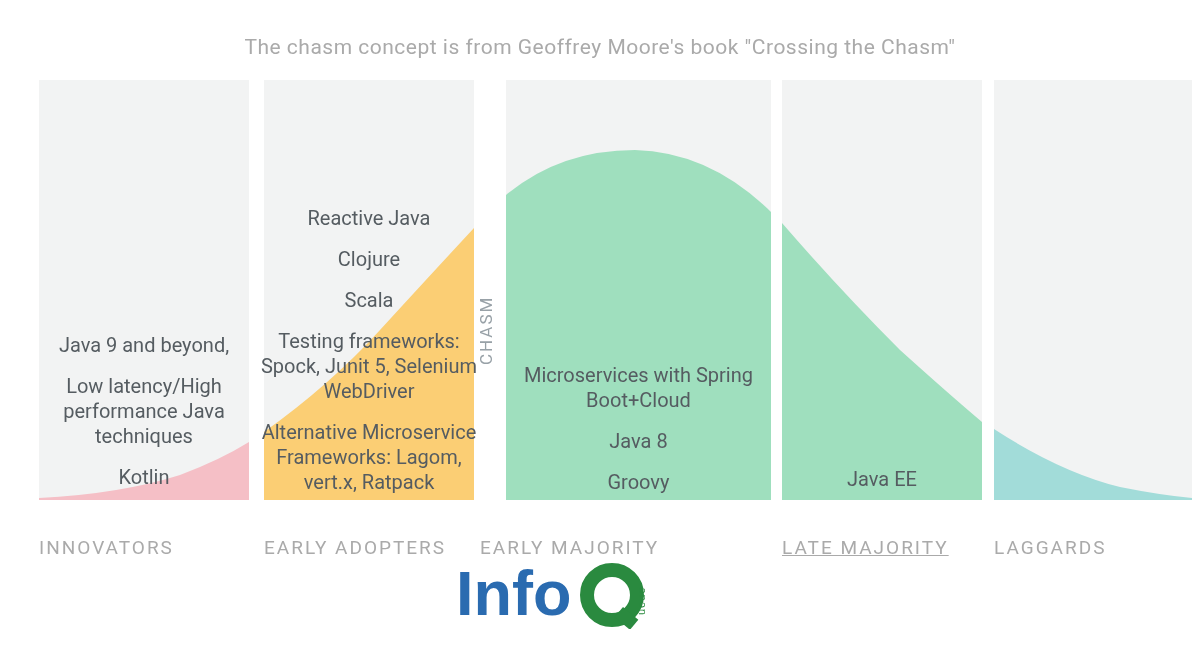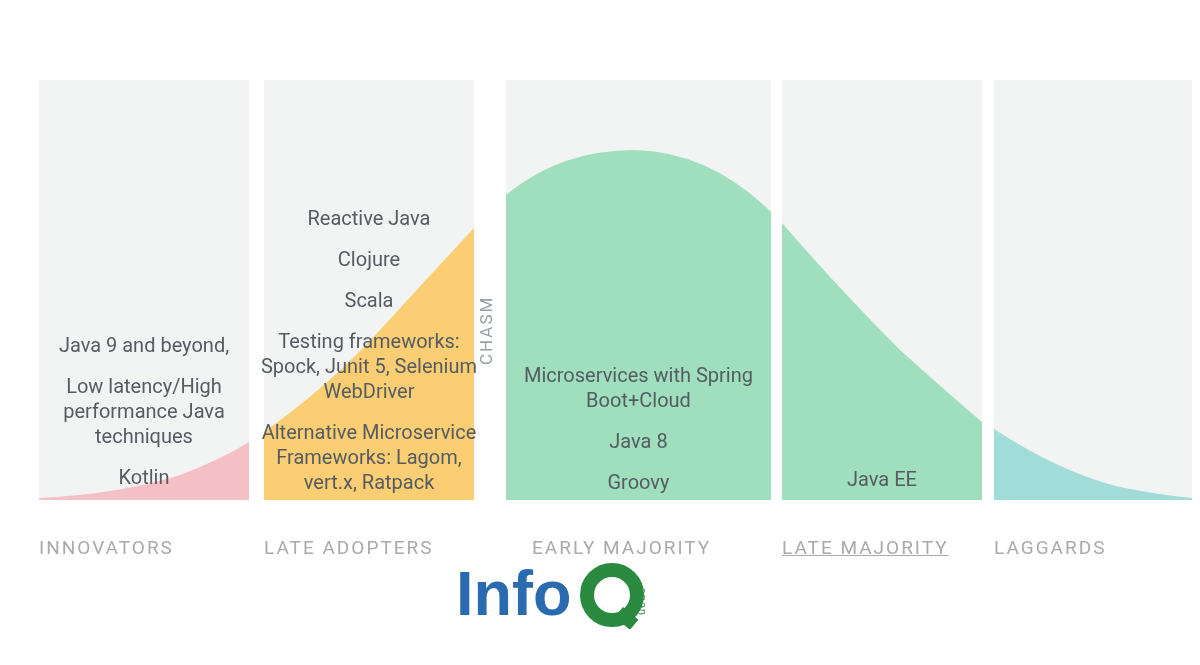--- a/index.html
+++ b/index.html
@@ -60,21 +60,21 @@
   position: absolute;
   top: 36px;
   color: #aaaaaa;
   letter-spacing: 2px;
   font-size: 19px;
   font-weight: 400;
   text-align: left;
 }
 .axis-label.l1 { left: 39px;  width: 210px; }
 .axis-label.l2 { left: 264px; width: 210px; }
-.axis-label.l3 { left: 532px; width: 265px; }
+.axis-label.l3 { left: 480px; width: 265px; }
 .axis-label.l4 { left: 782px; width: 200px; text-decoration: underline; }
 .axis-label.l5 { left: 994px; width: 198px; }
 
 .tech-stack {
   position: absolute;
   text-align: center;
   display: flex;
   flex-direction: column;
   justify-content: flex-end;
   color: #555c61;
@@ -117,20 +117,21 @@
   line-height: 1.25;
 }
 .pub-line { margin-top: 2px; margin-left: 7px; }
 .ver-line { margin-left: 7px; }
 </style>
 </head>
 <body>
 
 <div class="page">
 
+  <div class="subtitle">The chasm concept is from Geoffrey Moore's book "Crossing the Chasm"</div>
 
   <div class="chart-area">
 
     <div class="col c1"></div>
     <div class="col c2"></div>
     <div class="col c3"></div>
     <div class="col c4"></div>
     <div class="col c5"></div>
 
     <svg class="curve-svg" viewBox="0 0 1200 420" preserveAspectRatio="none">
@@ -165,21 +166,21 @@
       <div class="item">Java 8</div>
       <div class="item">Groovy</div>
     </div>
     <div class="tech-stack stack c4">
       <div class="item">Java EE</div>
     </div>
   </div>
 
   <div class="axis-labels">
     <div class="axis-label l1">INNOVATORS</div>
-    <div class="axis-label l2">LATE ADOPTERS</div>
+    <div class="axis-label l2">EARLY ADOPTERS</div>
     <div class="axis-label l3">EARLY MAJORITY</div>
     <div class="axis-label l4">LATE MAJORITY</div>
     <div class="axis-label l5">LAGGARDS</div>
   </div>
 
   <div class="logo-block">
     <svg class="infoq-logo" viewBox="0 0 260 72">
       <text x="0" y="58" font-family="Arial, Helvetica, sans-serif" font-weight="700" font-size="63" fill="#2a6bb0">Info</text>
       <g>
         <circle cx="156" cy="38" r="25" fill="none" stroke="#2a8a3f" stroke-width="14"></circle>

